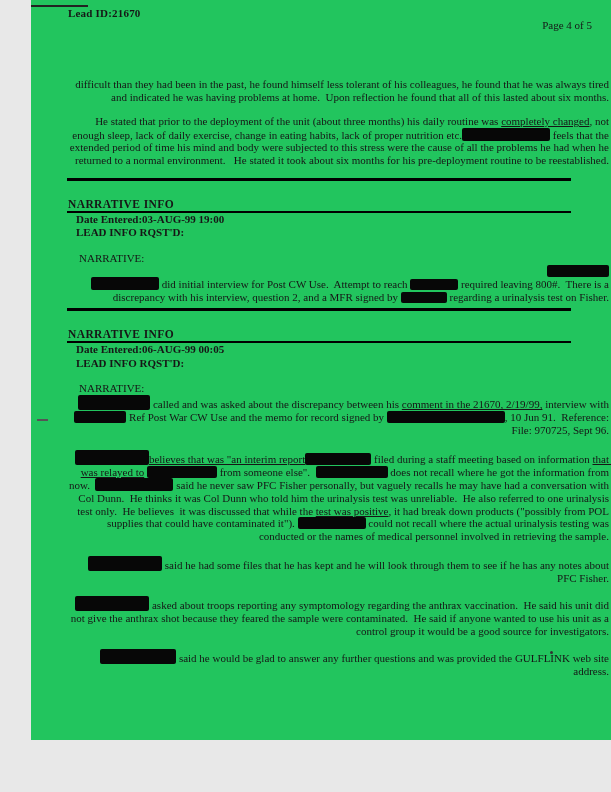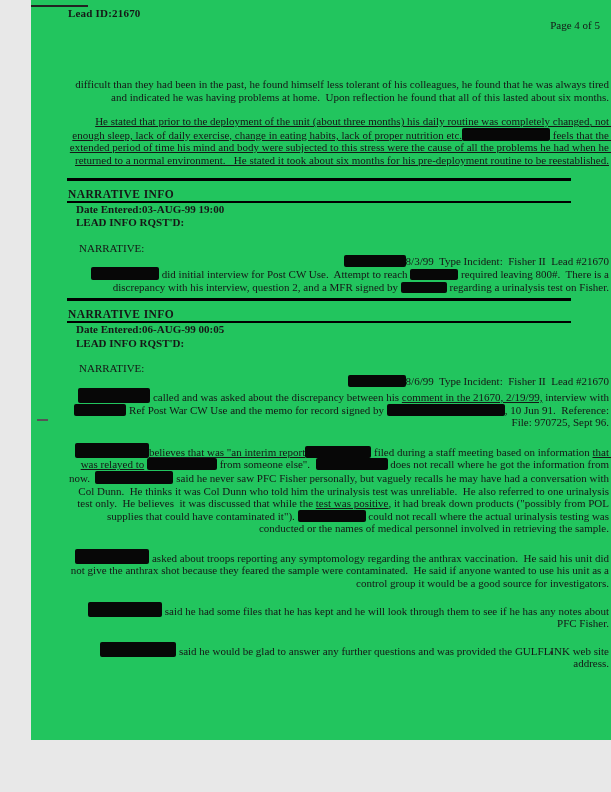--- a/index.html
+++ b/index.html
@@ -12,21 +12,21 @@
     color: #161616;
     overflow: hidden;
     box-sizing: border-box;
     margin-left: 31px;
   }
   .hdr-lead {
     position: absolute; top: 7px; left: 37px;
     font-size: 11px; font-weight: bold; letter-spacing: 0.2px;
   }
   .hdr-page {
-    position: absolute; top: 19px; right: 42px;
+    position: absolute; top: 19px; right: 50px;
     font-size: 11px;
   }
   .artifact { position: absolute; background: #222; }
   .a-topline { left: 0; top: 5px; width: 57px; height: 2px; }
   .a-rtick   { right: 10px; top: 133px; width: 7px; height: 2px; background:#444; }
   .a-ldash   { left: 6px; top: 419px; width: 11px; height: 2px; background:#555; }
   .a-dot     { left: 519px; top: 651px; width: 3px; height: 3px; border-radius: 2px; background:#333; }
 
   .content {
     position: absolute;
@@ -34,40 +34,40 @@
   }
   .para {
     margin: 0 0 12px 0;
     font-size: 11px;
     line-height: 12.6px;
     text-align: right;
   }
   .para span { white-space: pre-wrap; }
   .para .u { text-decoration: underline; text-underline-offset: 1px; }
   .tight { margin-bottom: 0; }
-  .mb9  { margin-bottom: 9px; text-decoration: underline; }
+  .mb9  { margin-bottom: 9px; }
   .mb12 { margin-bottom: 12px; }
   .mb14 { margin-bottom: 14px; }
 
   .redact {
     display: inline-block;
     background: #070707;
     border-radius: 2px;
     vertical-align: -2px;
   }
 
   .narr-section { margin-top: 11px; }
   .sec-title {
     width: 503px;
     border-top: 3px solid #000;
     border-bottom: 2px solid #000;
     font-weight: bold;
     font-size: 11.5px;
     letter-spacing: 0.4px;
-    padding: 7px 0 1px 1px;
+    padding: 17px 0 1px 1px;
   }
   .meta-line {
     margin-left: 9px;
     font-size: 11px;
     font-weight: bold;
     line-height: 13.5px;
   }
   .narr-label {
     margin: 12px 0 1px 12px;
     font-size: 11px;
@@ -94,35 +94,34 @@
 
     <section class="narr-section">
       <div class="sec-title">NARRATIVE INFO</div>
       <div class="meta-line">
         <span>Date Entered:</span><span>03-AUG-99 19:00</span>
       </div>
       <div class="meta-line">
         <span>LEAD INFO RQST'D:</span>
       </div>
       <div class="narr-label">NARRATIVE:</div>
-      <p class="para tight"><span class="redact" style="width: 62px; height: 12px;"></span><span>8/3/99  Type Incident:  Fisher II  Lead #21670</span></p>
+      <p class="para tight"><span class="redact" style="width: 62px; height: 12px;"></span></p>
       <p class="para tight"><span class="redact" style="width: 68px; height: 13px;"></span><span> did initial interview for Post CW Use.  Attempt to reach </span><span class="redact" style="width: 48px; height: 11px;"></span><span> required leaving 800#.  There is a discrepancy with his interview, question 2, and a MFR signed by </span><span class="redact" style="width: 46px; height: 11px;"></span><span> regarding a urinalysis test on Fisher.</span></p>
     </section>
 
     <section class="narr-section" style="margin-top:5px">
       <div class="sec-title">NARRATIVE INFO</div>
       <div class="meta-line">
         <span>Date Entered:</span><span>06-AUG-99 00:05</span>
       </div>
       <div class="meta-line">
         <span>LEAD INFO RQST'D:</span>
       </div>
       <div class="narr-label">NARRATIVE:</div>
-      <p class="para tight"><span class="redact" style="width: 58px; height: 12px;"></span><span>8/6/99  Type Incident:  Fisher II  Lead #21670</span></p>
       <p class="para mb14"><span class="redact" style="width: 72px; height: 15px;"></span><span> called and was asked about the discrepancy between his </span><span class="u">comment in the 21670, 2/19/99,</span><span> interview with </span><span class="redact" style="width: 52px; height: 12px;"></span><span> Ref Post War CW Use and the memo for record signed by </span><span class="redact" style="width: 118px; height: 12px;"></span><span>, 10 Jun 91.  Reference: File: 970725, Sept 96.</span></p>
       <p class="para mb14"><span class="redact" style="width: 74px; height: 15px;"></span><span class="u">believes that was "an interim report</span><span class="redact" style="width: 66px; height: 12px;"></span><span> filed during a staff meeting based on information </span><span class="u">that was relayed to</span><span> </span><span class="redact" style="width: 70px; height: 12px;"></span><span> from someone else".  </span><span class="redact" style="width: 72px; height: 12px;"></span><span> does not recall where he got the information from now.  </span><span class="redact" style="width: 78px; height: 13px;"></span><span> said he never saw PFC Fisher personally, but vaguely recalls he may have had a conversation with Col Dunn.  He thinks it was Col Dunn who told him the urinalysis test was unreliable.  He also referred to one urinalysis test only.  He believes  it was discussed that while the </span><span class="u">test was positive</span><span>, it had break down products ("possibly from POL supplies that could have contaminated it"). </span><span class="redact" style="width: 68px; height: 12px;"></span><span> could not recall where the actual urinalysis testing was conducted or the names of medical personnel involved in retrieving the sample.</span></p>
+      <p class="para mb12"><span class="redact" style="width: 74px; height: 15px;"></span><span> said he had some files that he has kept and he will look through them to see if he has any notes about PFC Fisher.</span></p>
       <p class="para mb12"><span class="redact" style="width: 74px; height: 15px;"></span><span> asked about troops reporting any symptomology regarding the anthrax vaccination.  He said his unit did not give the anthrax shot because they feared the sample were contaminated.  He said if anyone wanted to use his unit as a control group it would be a good source for investigators.</span></p>
-      <p class="para mb12"><span class="redact" style="width: 74px; height: 15px;"></span><span> said he had some files that he has kept and he will look through them to see if he has any notes about PFC Fisher.</span></p>
       <p class="para tight"><span class="redact" style="width: 76px; height: 15px;"></span><span> said he would be glad to answer any further questions and was provided the GULFLINK web site address.</span></p>
     </section>
 
   </div>
 </div>
 
 </body></html>

